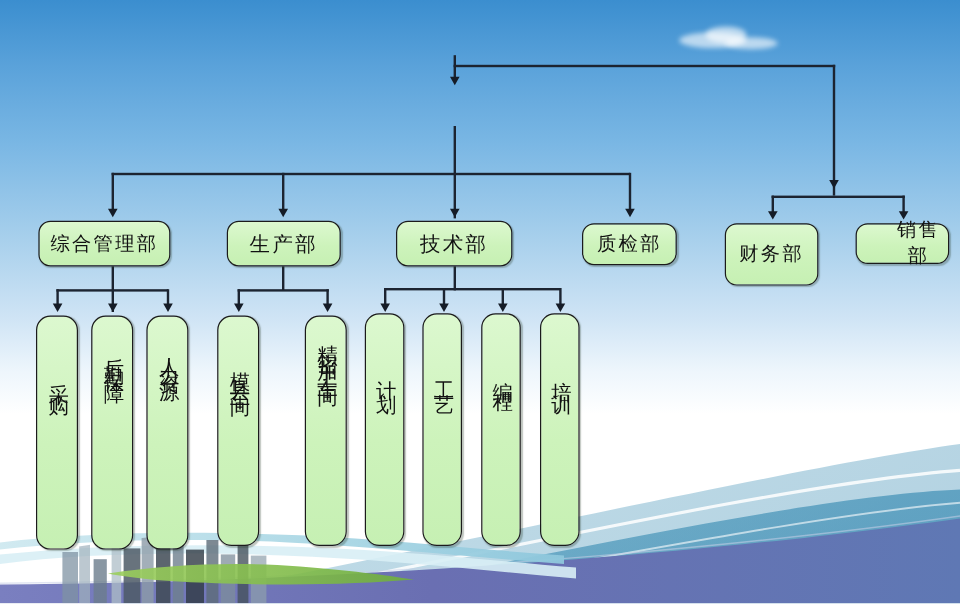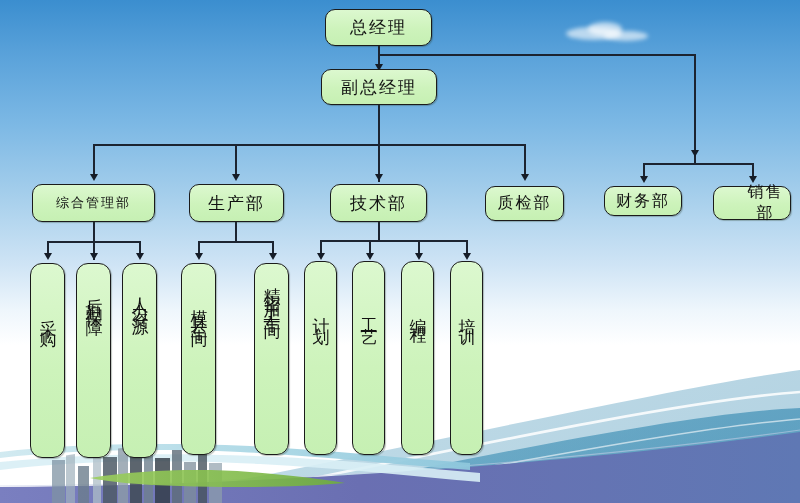--- a/index.html
+++ b/index.html
@@ -205,41 +205,35 @@
   <div class="hline" style="left:320px; top:240px; width:147px;"></div>
   <div class="vline" style="left:320px; top:240px; height:16px;"></div>
   <div class="arrow" style="left:317px; top:253px;"></div>
   <div class="vline" style="left:369px; top:240px; height:16px;"></div>
   <div class="arrow" style="left:366px; top:253px;"></div>
   <div class="vline" style="left:418px; top:240px; height:16px;"></div>
   <div class="arrow" style="left:415px; top:253px;"></div>
   <div class="vline" style="left:466px; top:240px; height:16px;"></div>
   <div class="arrow" style="left:463px; top:253px;"></div>
 
-  <div class="node horiz" style="left:325px; top:9px; width:107px; height:37px;">
-    <span>总经理</span>
-  </div>
-
-  <div class="node horiz" style="left:321px; top:69px; width:116px; height:36px;">
-    <span>副总经理</span>
-  </div>
-
-  <div class="node horiz" style="left:32px; top:184px; width:123px; height:38px; font-size:13px;">
+
+
+  <div class="node horiz" style="left:32px; top:184px; width:110px; height:38px; font-size:16px;">
     <span>综合管理部</span>
   </div>
   <div class="node horiz" style="left:330px; top:184px; width:97px; height:38px;">
     <span>技术部</span>
   </div>
   <div class="node horiz" style="left:189px; top:184px; width:95px; height:38px;">
     <span>生产部</span>
   </div>
   <div class="node horiz" style="left:485px; top:186px; width:79px; height:35px; font-size:16px;">
     <span>质检部</span>
   </div>
-  <div class="node horiz" style="left:604px; top:186px; width:78px; height:30px; font-size:16px;">
+  <div class="node horiz" style="left:604px; top:186px; width:78px; height:52px; font-size:16px;">
     <span>财务部</span>
   </div>
   <div class="node horiz" style="left:713px; top:186px; width:78px; height:34px; font-size:16px;padding-left:27px;">
     <span>销售部</span>
   </div>
 
   <div class="node vert" style="left:30px; top:263px; width:35px; height:195px; padding-top:42px;">
     <span class="vtext">采购</span>
   </div>
   <div class="node vert tall-txt" style="left:76px; top:263px; width:35px; height:195px; padding-top:20px;">

